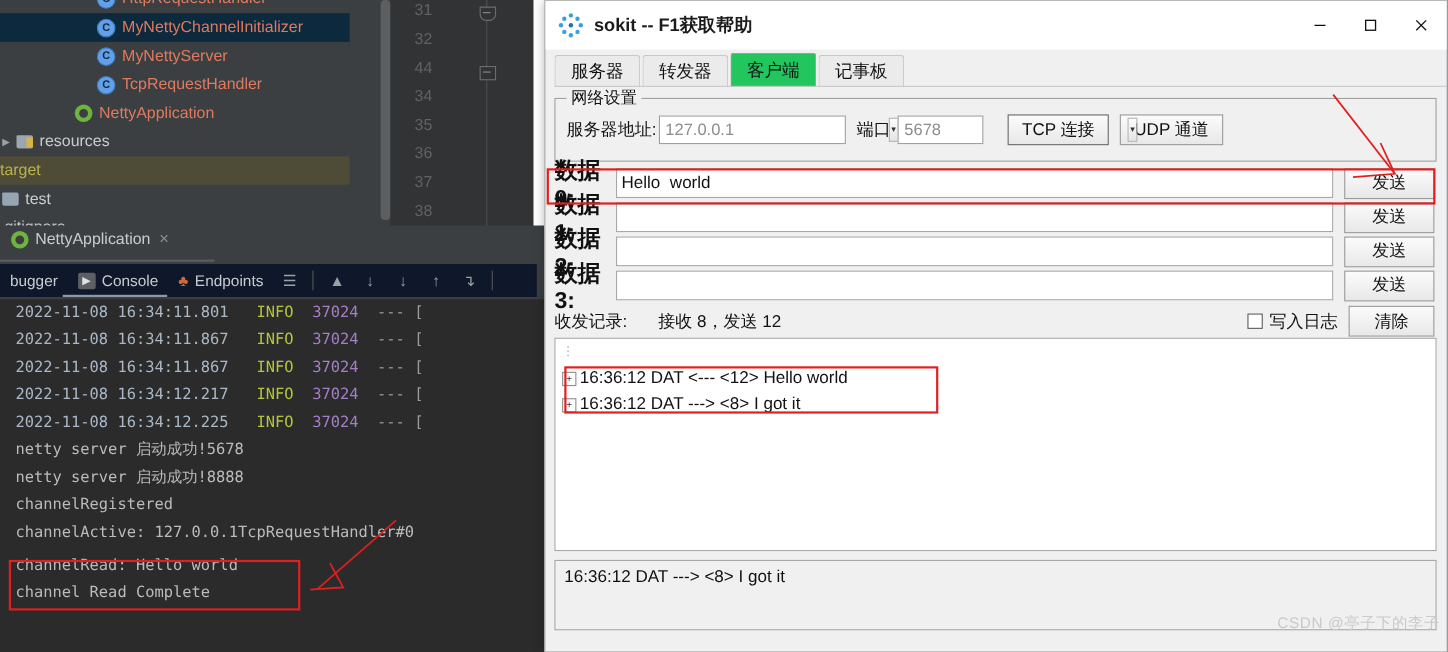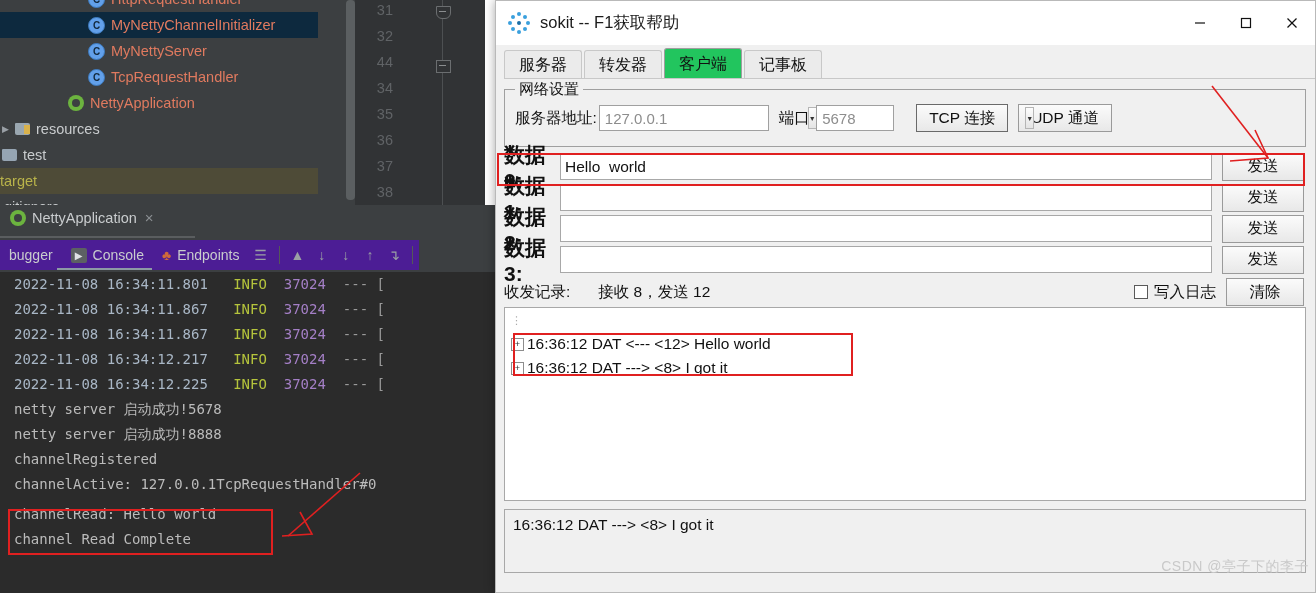--- a/index.html
+++ b/index.html
@@ -35,21 +35,21 @@
   .foldmark{position:absolute;left:81px;width:13px;height:11px;border:1px solid #6b6e70;background:#313335;}
   .foldmark i{position:absolute;left:2px;top:4px;width:7px;height:1px;background:#8a8d8f;}
   .foldmark.down{border-radius:0 0 6px 6px;}
   .editor-white{position:absolute;left:485px;top:0;width:10px;height:210px;background:#ffffff;}
 
   
   .runtab{position:absolute;left:0;top:205px;width:495px;height:32px;background:#3c3f41;}
   .runtab-inner{position:absolute;left:10px;top:4px;display:flex;align-items:center;font-size:14.5px;color:#c9ccce;}
   .tab-underline{position:absolute;left:0;top:236px;width:195px;height:2px;background:#5a5d5f;}
 
-  .toolbar{position:absolute;left:0;top:240px;width:419px;height:30px;background:#4c1d95;display:flex;align-items:center;gap:0;}
+  .toolbar{position:absolute;left:0;top:240px;width:488px;height:30px;background:#0f172a;display:flex;align-items:center;gap:0;}
   .tb-item{display:flex;align-items:center;font-size:14px;color:#c9ccce;padding:0 9px;height:28px;}
   .tb-underline{position:absolute;left:57px;top:268px;width:95px;height:2px;background:#8c9aa5;}
   .tb-sep{width:1px;height:18px;background:#555859;margin:0 6px;}
   .ico-run{width:16px;height:15px;background:#5c6063;color:#dfe1e5;font-size:10px;display:inline-flex;align-items:center;justify-content:center;margin-right:6px;border-radius:2px;}
   .ico-ep{margin-right:6px;color:#cf6a3b;font-size:14px;}
   .ico-btn{width:22px;height:20px;display:inline-flex;align-items:center;justify-content:center;color:#9aa0a4;font-size:14px;margin:0 4px;}
 
   .console{position:absolute;left:0;top:272px;width:568px;height:321px;background:#2b2b2b;overflow:hidden;
            font-family:"DejaVu Sans Mono", monospace;font-size:14px;}
   .cline{height:25px;line-height:25px;padding-left:14px;white-space:nowrap;color:#a9b7c6;}
@@ -58,21 +58,21 @@
   .c-pid{color:#a47fc6;}
   .c-dash{color:#9a9a9a;}
   .c-plain{color:#bbbbbb;}
 
   
   .ann-box-console{position:absolute;left:8px;top:509px;width:265px;height:46px;border:2px solid #e02020;box-sizing:border-box;}
 
   
   #sokit{position:absolute;left:495px;top:0;width:821px;height:593px;background:#f0f0f0;
          border:1px solid #b9b9b9;box-sizing:border-box;box-shadow:0 0 10px rgba(0,0,0,.35);}
-  .titlebar{height:44px;background:#ffffff;display:flex;align-items:center;position:relative;}
+  .titlebar{height:44px;background:#ffffff;display:flex;align-items:center;position:relative;font-weight:bold;}
   .sokit-logo{width:22px;height:22px;margin-left:12px;margin-right:10px;position:relative;flex:0 0 auto;}
   .sokit-logo span{position:absolute;width:4px;height:4px;border-radius:50%;background:#3aa0dd;}
   .title-text{font-size:16.5px;color:#1b1b1b;}
   .wbtns{position:absolute;right:0;top:0;height:44px;display:flex;}
   .wbtn{width:46px;height:44px;display:flex;align-items:center;justify-content:center;color:#1b1b1b;font-size:15px;}
   .wbtn svg{display:block;}
 
   .tabs{height:30px;margin:4px 0 0 8px;display:flex;align-items:flex-end;position:relative;}
   .tab{height:28px;padding:0 14px;display:flex;align-items:center;font-size:16px;color:#111;
        border:1px solid #c8c8c8;border-bottom:none;background:#ebebeb;margin-right:2px;border-radius:3px 3px 0 0;}
@@ -147,26 +147,26 @@
     </div>
     <div class="tree-row" style="padding-left:68px;">
       <span class="ico-spring"></span>
       <span class="cls-name">NettyApplication</span>
     </div>
     <div class="tree-row" style="padding-left:2px;">
       <span class="caret">▶</span>
       <span class="ico-folder res"></span>
       <span class="pln-name">resources</span>
     </div>
+    <div class="tree-row tgt" style="padding-left:0px;">
+      <span style="color:#b9b34a">target</span>
+    </div>
     <div class="tree-row" style="padding-left:2px;">
       <span class="ico-folder"></span>
       <span class="pln-name">test</span>
-    </div>
-    <div class="tree-row tgt" style="padding-left:0px;">
-      <span style="color:#b9b34a">target</span>
     </div>
     <div class="tree-row" style="padding-left:0px;">
       <span class="pln-name">.gitignore</span>
     </div>
   </div>
 
   <div class="vscroll"></div>
 
   <div class="gutter">
     <div class="foldline"></div>

